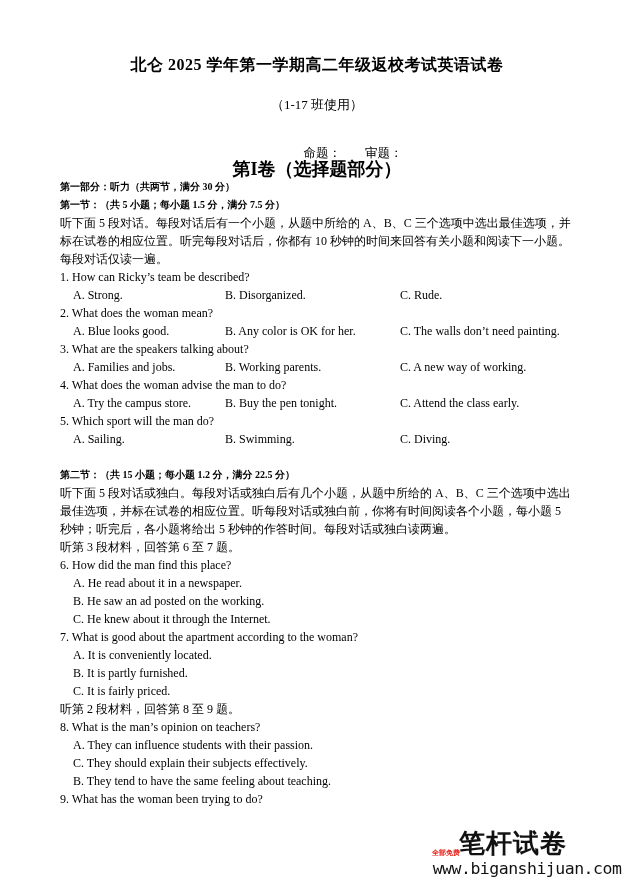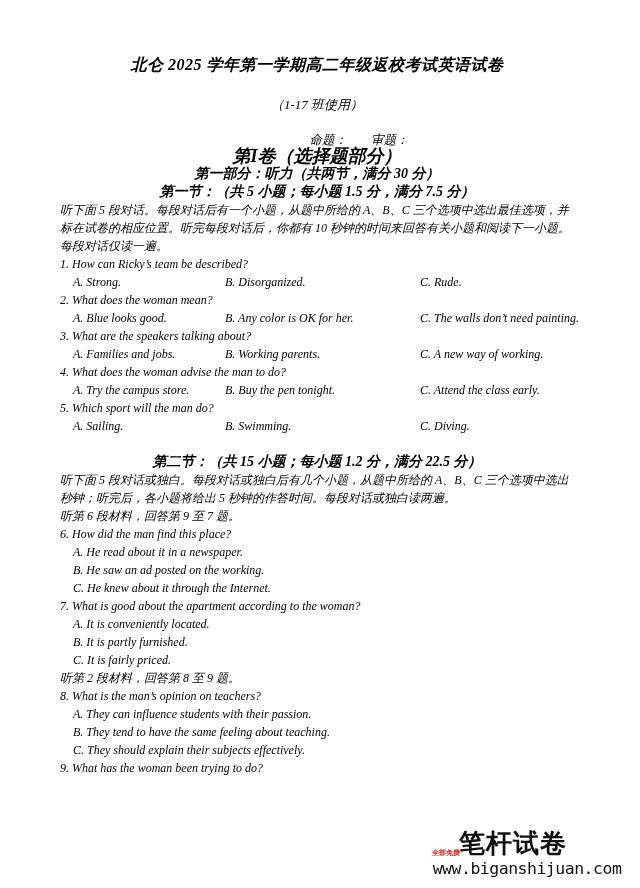--- a/index.html
+++ b/index.html
@@ -4,45 +4,45 @@
 <style>
   html,body{margin:0;padding:0;background:#ffffff;}
   .page{
     position:relative;
     width:640px;height:888px;
     background:#ffffff;
     color:#000000;
     font-family:"Liberation Serif","DejaVu Serif",serif;
     overflow:hidden;
   }
-  .content{padding:55px 66px 0 60px;font-style:italic;}
+  .content{padding:55px 66px 0 60px;}
   .exam-title{
     text-align:center;font-weight:bold;
     font-size:16px;line-height:20px;
     letter-spacing:0.5px;
   }
   .class-note{
     text-align:center;font-size:13px;line-height:16px;
     margin-top:22px;
   }
   .meta-line{
     text-align:center;font-size:12.5px;line-height:16px;
-    margin-top:19px;position:relative;left:42px;
+    margin-top:32px;position:relative;left:36px;
   }
   .meta-line .gap{display:inline-block;width:24px;}
   .volume-title{
     text-align:center;font-weight:bold;
     font-size:18px;line-height:17px;
   }
   .ln{font-size:12px;line-height:18px;white-space:nowrap;}
-  .hd{font-weight:bold;font-size:14px;text-align:center;}
+  .hd{font-weight:bold;font-size:10px;}
   .optrow{display:flex;padding-left:13px;}
   .optrow .oa{width:152px;flex:0 0 auto;}
   .optrow .ob{width:175px;flex:0 0 auto;}
-  .optrow .oc{flex:1;margin-left:20px;}
+  .optrow .oc{flex:1;}
   .vopt{padding-left:13px;}
   .sec-gap{height:18px;}
   .watermark{
     position:absolute;right:4px;bottom:10px;width:218px;
     text-align:center;
   }
   .wm-brand{
     font-family:Liberation Sans, sans-serif;
     font-weight:bold;font-size:26px;line-height:32px;
     padding-right:28px;letter-spacing:1px;
@@ -112,40 +112,41 @@
     <div class="ln optrow">
       <span class="oa">A. Sailing.</span>
       <span class="ob">B. Swimming.</span>
       <span class="oc">C. Diving.</span>
     </div>
 
     <div class="sec-gap"></div>
 
     <div class="ln hd">第二节：（共 15 小题；每小题 1.2 分，满分 22.5 分）</div>
     <div class="ln">听下面 5 段对话或独白。每段对话或独白后有几个小题，从题中所给的 A、B、C 三个选项中选出</div>
+    <div class="ln">最佳选项，并标在试卷的相应位置。听每段对话或独白前，你将有时间阅读各个小题，每小题 5</div>
     <div class="ln">秒钟；听完后，各小题将给出 5 秒钟的作答时间。每段对话或独白读两遍。</div>
 
-    <div class="ln">听第 6 段材料，回答第 9 至 7 题。</div>
+    <div class="ln">听第 3 段材料，回答第 6 至 7 题。</div>
 
     <div class="ln">6. How did the man find this place?</div>
     <div class="ln vopt">A. He read about it in a newspaper.</div>
     <div class="ln vopt">B. He saw an ad posted on the working.</div>
     <div class="ln vopt">C. He knew about it through the Internet.</div>
 
     <div class="ln">7. What is good about the apartment according to the woman?</div>
     <div class="ln vopt">A. It is conveniently located.</div>
     <div class="ln vopt">B. It is partly furnished.</div>
     <div class="ln vopt">C. It is fairly priced.</div>
 
     <div class="ln">听第 2 段材料，回答第 8 至 9 题。</div>
 
     <div class="ln">8. What is the man’s opinion on teachers?</div>
     <div class="ln vopt">A. They can influence students with their passion.</div>
+    <div class="ln vopt">C. They should explain their subjects effectively.</div>
     <div class="ln vopt">B. They tend to have the same feeling about teaching.</div>
-    <div class="ln vopt">C. They should explain their subjects effectively.</div>
 
     <div class="ln">9. What has the woman been trying to do?</div>
 
   </div>
 
   <div class="watermark" style="color: rgb(17, 17, 17);">
     <div class="wm-brand">笔杆试卷</div>
     <div class="wm-free" style="color: rgb(232, 35, 26);">全部免费</div>
     <div class="wm-url">www.biganshijuan.com</div>
   </div>

